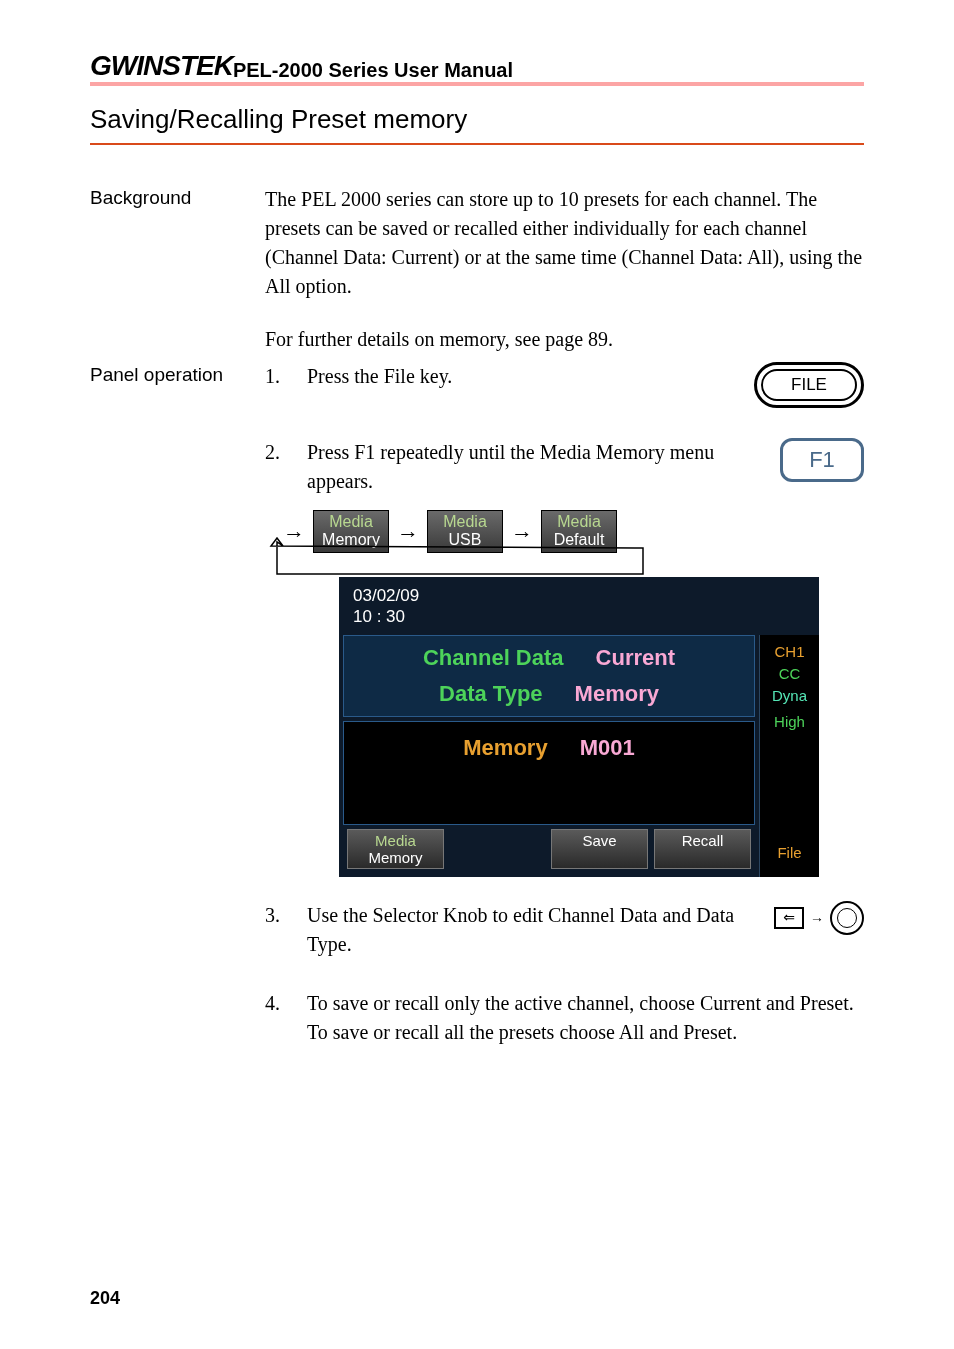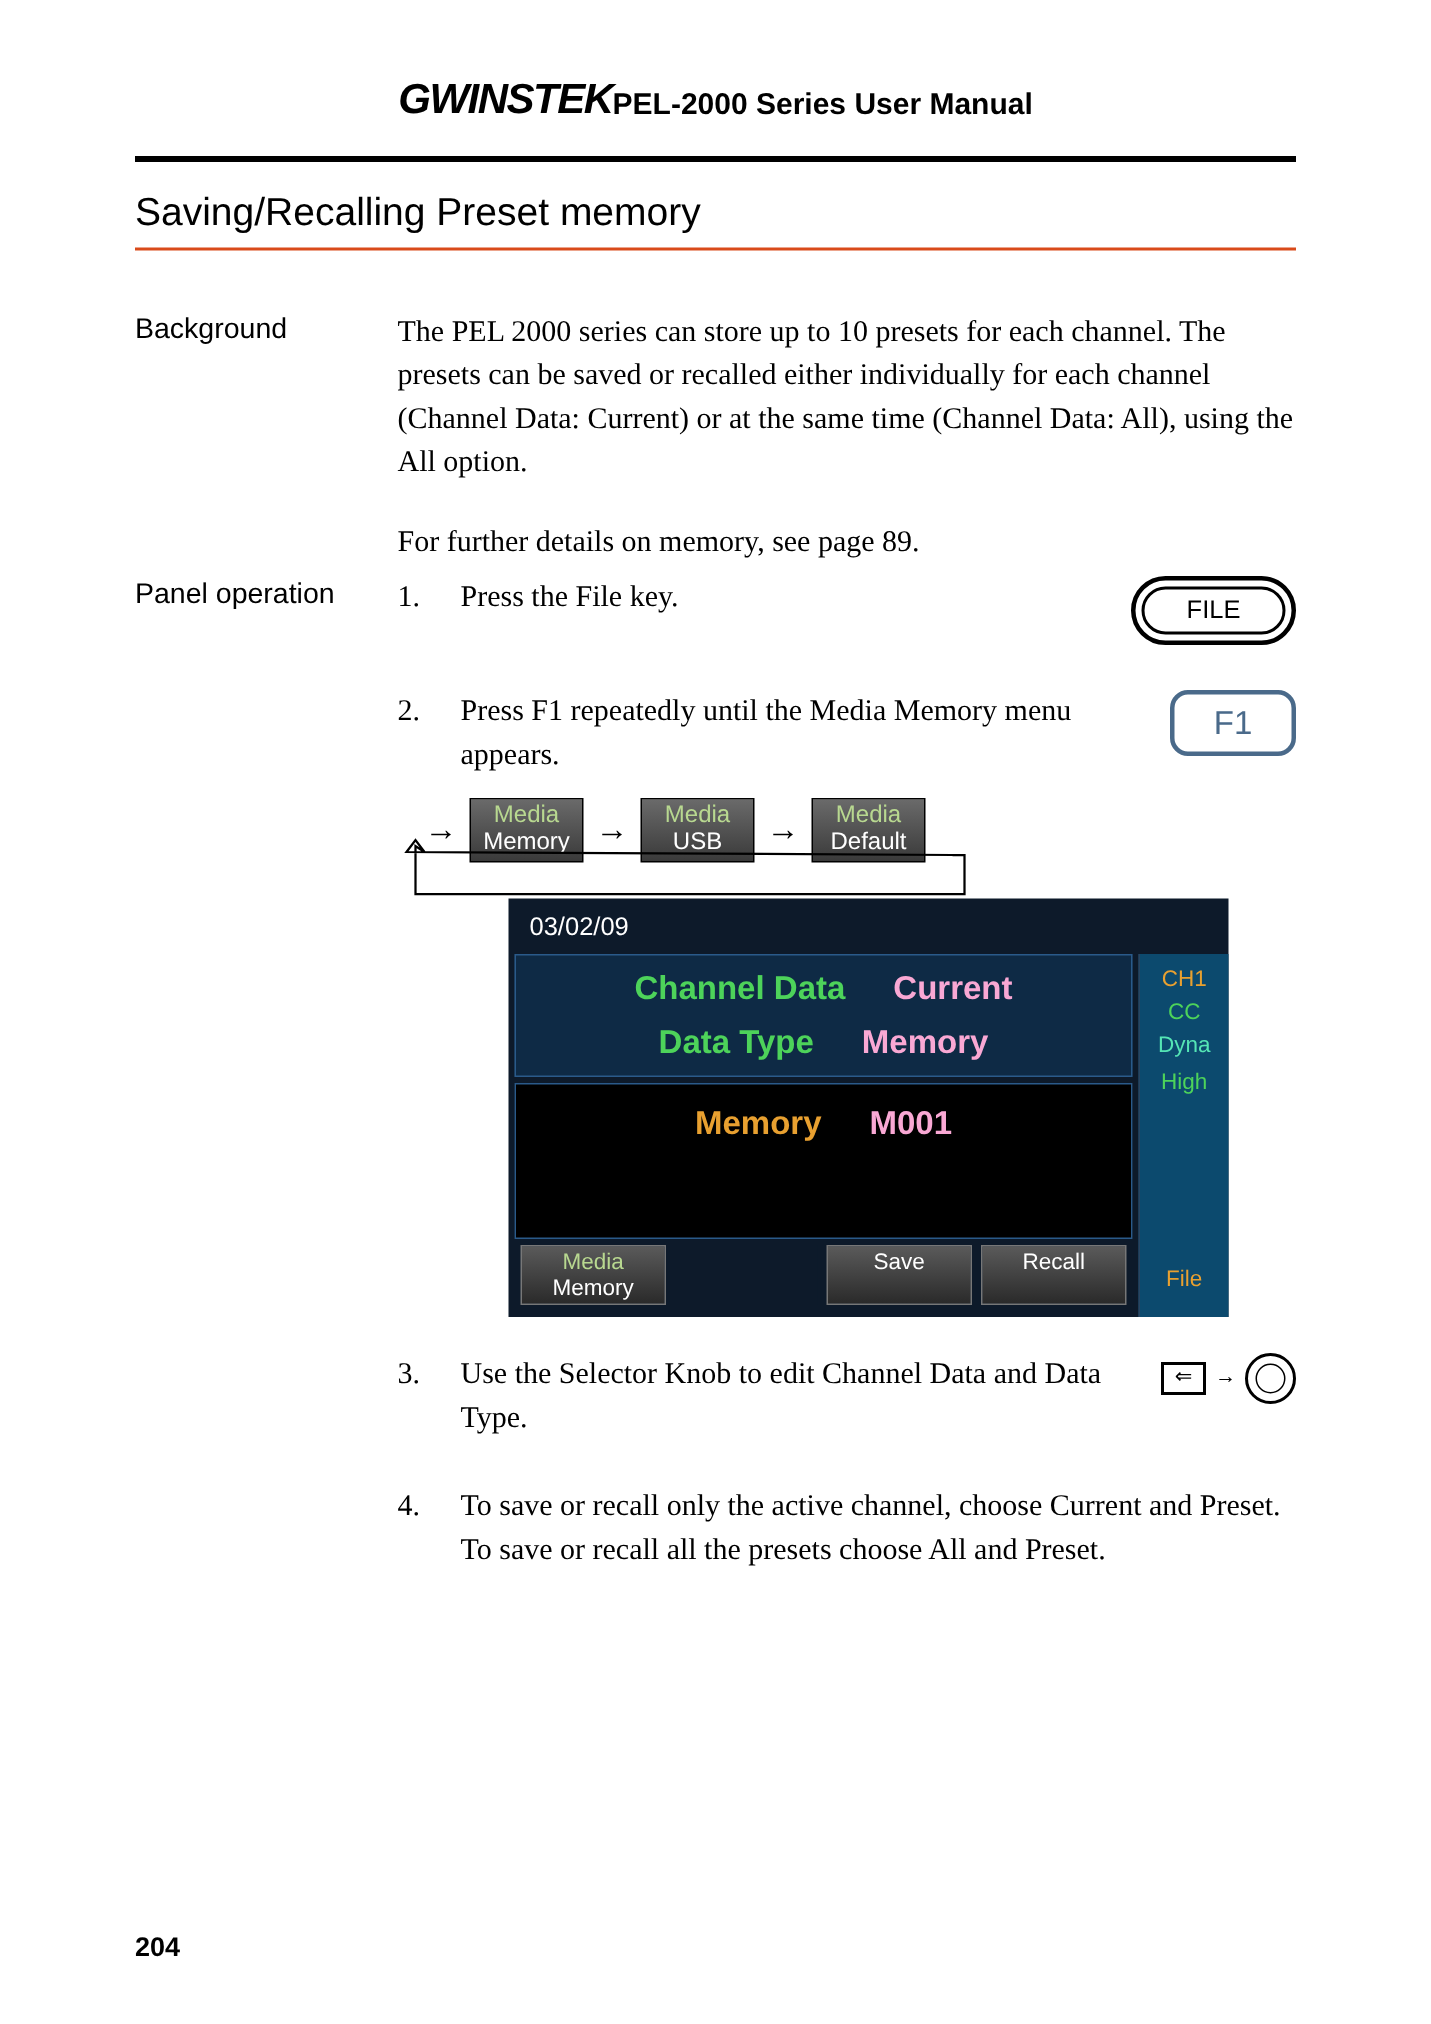--- a/index.html
+++ b/index.html
@@ -7,24 +7,24 @@
       width: 954px;
       height: 1349px;
       background: #fff;
       font-family: Georgia, 'Times New Roman', serif;
       color: #000;
       position: relative;
       padding: 50px 90px 40px 90px;
     }
     .header {
       display: flex;
-      justify-content: center;
+      justify-content: flex-start;
       align-items: flex-end;
-      border-bottom: 4px solid #000000;
-      padding-bottom: 22px;
+      border-bottom: 4px solid #fca5a5;
+      padding-bottom: 0;
       margin-bottom: 18px;
     }
     .logo {
       font-family: Arial, sans-serif;
       font-weight: 900;
       font-size: 28px;
       letter-spacing: -1px;
       font-style: italic;
     }
     .manual-title {
@@ -151,21 +151,21 @@
     }
     .screen-main {
       display: flex;
     }
     .screen-left {
       flex: 1;
       padding: 0 4px 4px 4px;
     }
     .screen-right {
       width: 60px;
-      background: #0c4a6e;
+      background: #000000;
       text-align: center;
       padding: 6px 0;
       display: flex;
       flex-direction: column;
       border-left: 1px solid #2a4560;
     }
     .screen-box {
       background: #0e2a45;
       border: 1px solid #2a5a8a;
       padding: 6px 10px;
@@ -311,20 +311,21 @@
       </div>
       <svg class="cycle-loop-svg" width="400" height="80">
         <path d="M 370 38 L 378 38 L 378 64 L 12 64 L 12 32 L 18 36 L 12 28 L 6 36 Z" fill="none" stroke="#000" stroke-width="1.5"></path>
       </svg>
     </div>
 
     <div class="screen-wrap">
       <div class="screen">
         <div class="screen-datetime">
           <div>03/02/09</div>
+          <div>10 : 30</div>
         </div>
         <div class="screen-main">
           <div class="screen-left">
             <div class="screen-box">
               <div class="sb-row">
                 <span class="lbl-green">Channel Data</span>
                 <span class="lbl-white">Current</span>
               </div>
               <div class="sb-row">
                 <span class="lbl-green">Data Type</span>

